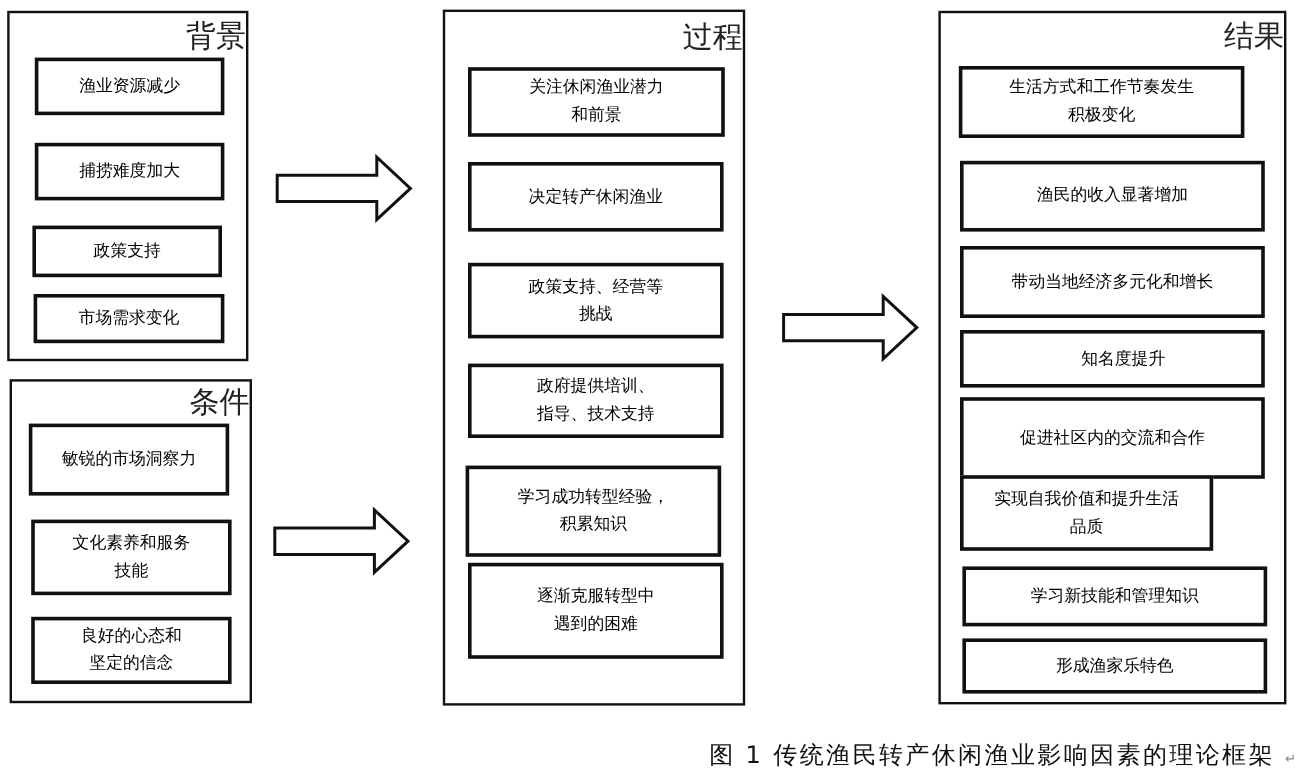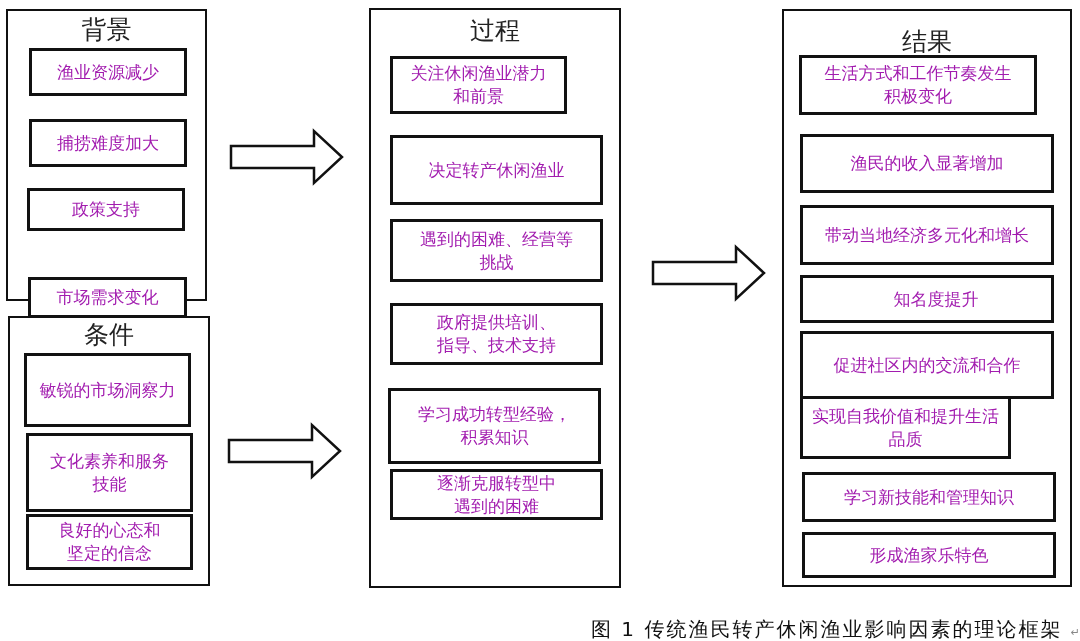--- a/index.html
+++ b/index.html
@@ -1,71 +1,71 @@
 <!DOCTYPE html>
 <html><head>
 <meta charset="utf-8">
 <style>
   html,body{margin:0;padding:0;background:#fff;}
   body{width:1080px;height:641px;position:relative;overflow:hidden;font-family:"DejaVu Serif","Liberation Serif",serif;color:#333;}
   .panel{position:absolute;border:2px solid #111;box-sizing:border-box;background:#fff;}
-  .ptitle{position:absolute;left:0;right:0;text-align:center;font-size:25px;color:#222;}
-  .box{position:absolute;border:3px solid #111;box-sizing:border-box;display:flex;align-items:center;justify-content:center;text-align:center;font-size:17px;line-height:23px;color:#a21caf;white-space:pre-line;padding:0 4px;background:#fff;}
+  .ptitle{position:absolute;left:0;right:0;text-align:right;font-size:25px;color:#222;}
+  .box{position:absolute;border:3px solid #111;box-sizing:border-box;display:flex;align-items:center;justify-content:center;text-align:center;font-size:14px;line-height:23px;color:#000000;white-space:pre-line;padding:0 4px;background:#fff;}
   .arrow{position:absolute;}
   .caption{position:absolute;left:0;right:0;top:616px;text-align:right;font-family:"DejaVu Sans","Liberation Sans",sans-serif;font-size:20px;letter-spacing:2px;color:#111;}
   .mark{font-size:11px;color:#888;letter-spacing:0;}
 </style>
 </head>
 <body>
 
 <div class="panel" style="left:6px;top:9px;width:201px;height:292px;">
   <div class="ptitle" style="top:2px;">背景</div>
 </div>
 <div class="box" style="left:29px;top:48px;width:158px;height:48px;">渔业资源减少</div>
 <div class="box" style="left:29px;top:119px;width:158px;height:48px;">捕捞难度加大</div>
 <div class="box" style="left:27px;top:188px;width:158px;height:43px;">政策支持</div>
-<div class="box" style="left:28px;top:245px;width:159px;height:41px;margin-top:32px;">市场需求变化</div>
+<div class="box" style="left:28px;top:245px;width:159px;height:41px;">市场需求变化</div>
 
 <div class="panel" style="left:8px;top:316px;width:202px;height:270px;">
   <div class="ptitle" style="top:0px;">条件</div>
 </div>
-<div class="box" style="left:24px;top:353px;width:167px;height:74px;">敏锐的市场洞察力</div>
-<div class="box" style="left:26px;top:433px;width:167px;height:79px;">文化素养和服务
+<div class="box" style="left:24px;top:353px;width:167px;height:60px;">敏锐的市场洞察力</div>
+<div class="box" style="left:26px;top:433px;width:167px;height:63px;">文化素养和服务
 技能</div>
 <div class="box" style="left:26px;top:514px;width:167px;height:56px;">良好的心态和
 坚定的信念</div>
 
 <svg class="arrow" style="left:228px;top:128px;" width="118" height="58" viewBox="0 0 118 58">
   <polygon points="3,18 86,18 86,3 114,29 86,55 86,40 3,40" fill="#fff" stroke="#111" stroke-width="2.5"></polygon>
 </svg>
 <svg class="arrow" style="left:226px;top:422px;" width="118" height="58" viewBox="0 0 118 58">
   <polygon points="3,18 86,18 86,3 114,29 86,55 86,40 3,40" fill="#fff" stroke="#111" stroke-width="2.5"></polygon>
 </svg>
 
 <div class="panel" style="left:369px;top:8px;width:252px;height:580px;">
   <div class="ptitle" style="top:4px;">过程</div>
 </div>
-<div class="box" style="left:390px;top:56px;width:177px;height:58px;">关注休闲渔业潜力
+<div class="box" style="left:390px;top:56px;width:214px;height:58px;">关注休闲渔业潜力
 和前景</div>
-<div class="box" style="left:390px;top:135px;width:213px;height:70px;">决定转产休闲渔业</div>
-<div class="box" style="left:390px;top:219px;width:213px;height:63px;">遇到的困难、经营等
+<div class="box" style="left:390px;top:135px;width:213px;height:58px;">决定转产休闲渔业</div>
+<div class="box" style="left:390px;top:219px;width:213px;height:63px;">政策支持、经营等
 挑战</div>
 <div class="box" style="left:390px;top:303px;width:213px;height:62px;">政府提供培训、
 指导、技术支持</div>
 <div class="box" style="left:388px;top:388px;width:213px;height:76px;">学习成功转型经验，
 积累知识</div>
-<div class="box" style="left:390px;top:469px;width:213px;height:51px;">逐渐克服转型中
+<div class="box" style="left:390px;top:469px;width:213px;height:80px;">逐渐克服转型中
 遇到的困难</div>
 
 <svg class="arrow" style="left:650px;top:244px;" width="118" height="58" viewBox="0 0 118 58">
   <polygon points="3,18 86,18 86,3 114,29 86,55 86,40 3,40" fill="#fff" stroke="#111" stroke-width="2.5"></polygon>
 </svg>
 
 <div class="panel" style="left:782px;top:9px;width:290px;height:578px;">
-  <div class="ptitle" style="top:2px;margin-top:12px;">结果</div>
+  <div class="ptitle" style="top:2px;">结果</div>
 </div>
 <div class="box" style="left:799px;top:55px;width:238px;height:60px;">生活方式和工作节奏发生
 积极变化</div>
 <div class="box" style="left:800px;top:134px;width:254px;height:59px;">渔民的收入显著增加</div>
 <div class="box" style="left:800px;top:205px;width:254px;height:60px;">带动当地经济多元化和增长</div>
 <div class="box" style="left:800px;top:275px;width:254px;height:48px;padding-left:22px;">知名度提升</div>
 <div class="box" style="left:800px;top:331px;width:254px;height:68px;">促进社区内的交流和合作</div>
 <div class="box" style="left:800px;top:396px;width:211px;height:63px;">实现自我价值和提升生活
 品质</div>
 <div class="box" style="left:802px;top:472px;width:254px;height:50px;">学习新技能和管理知识</div>

